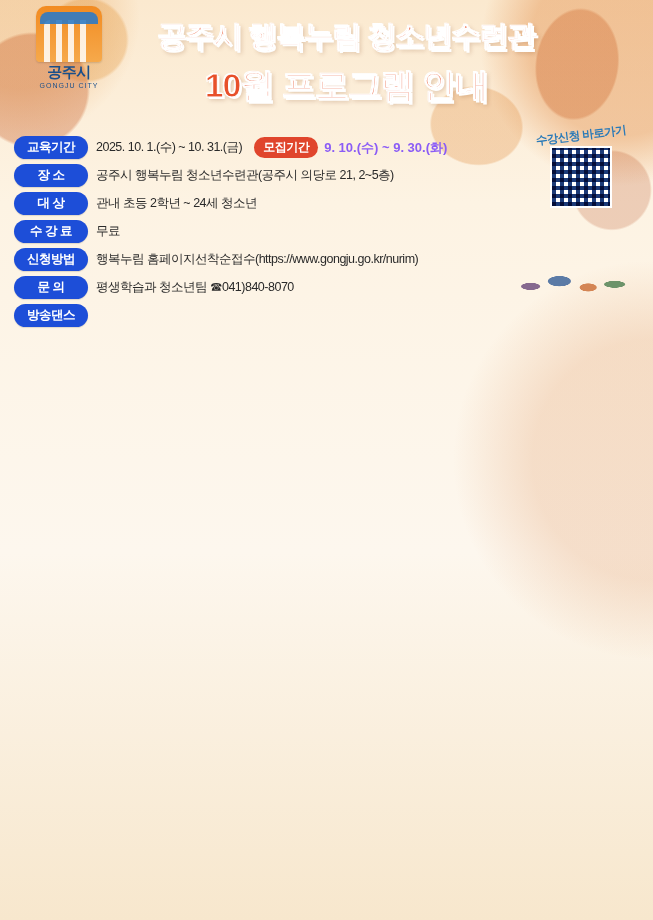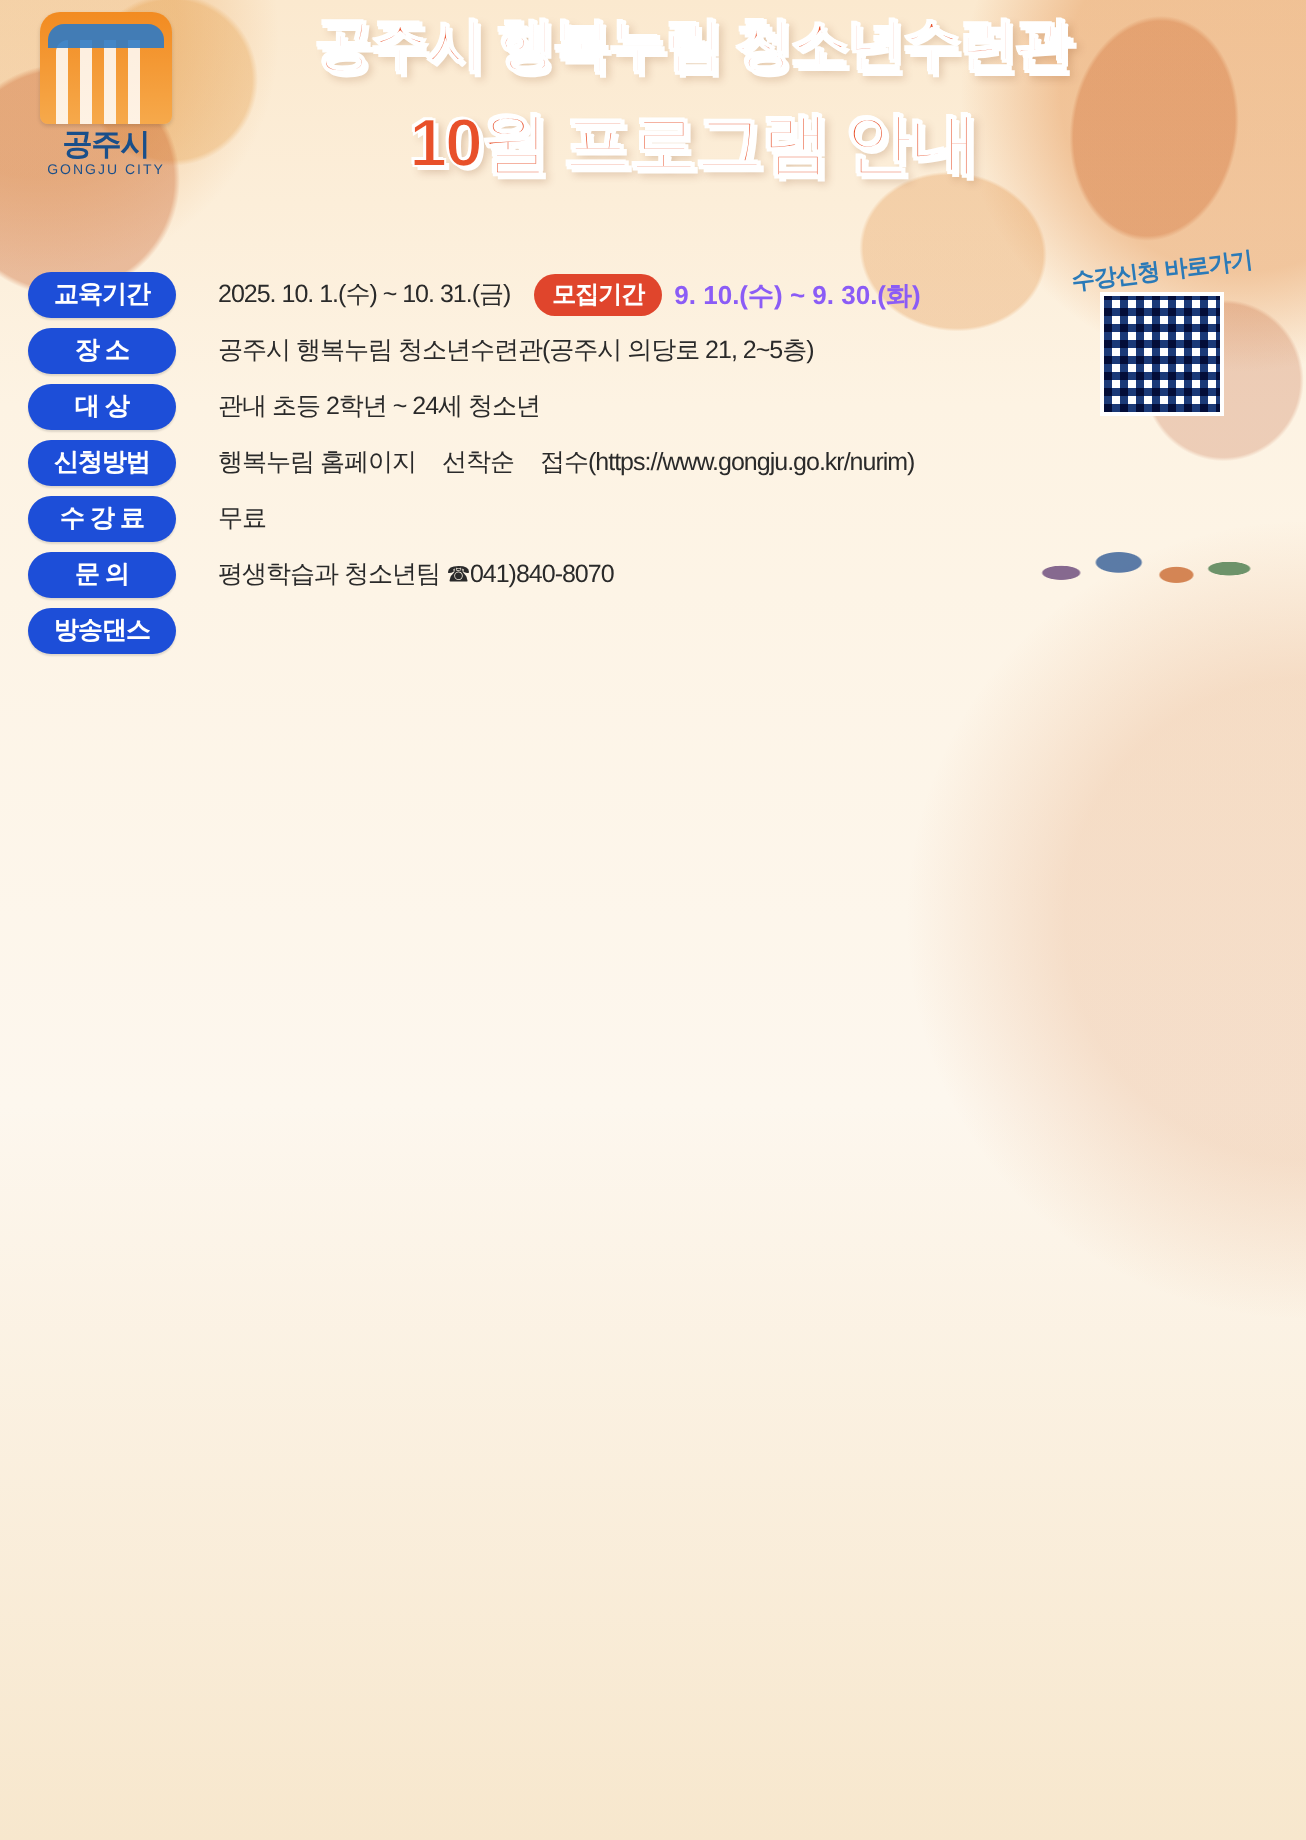--- a/index.html
+++ b/index.html
@@ -31,21 +31,21 @@
   .tree-left {
     position:absolute; left:-40px; top:-10px; width:180px; height:250px;
     background:
       radial-gradient(circle at 40% 40%, rgba(198,88,32,.35) 0 55px, rgba(0,0,0,0) 58px),
       radial-gradient(circle at 70% 20%, rgba(226,146,52,.30) 0 40px, rgba(0,0,0,0) 43px);
   }
 
   
   .header { position:relative; height:128px; }
   .logo {
-    position:absolute; left:14px; top:6px; width:78px; text-align:center;
+    position:absolute; left:30px; top:6px; width:78px; text-align:center;
   }
   .logo-mark {
     width:66px; height:56px; margin:0 auto;
     border-radius:10px 10px 4px 4px;
     background:
       linear-gradient(180deg,#f28b21 0%, #f6a94b 100%);
     position:relative;
     box-shadow:0 1px 2px rgba(0,0,0,.15);
   }
   .logo-mark:before {
@@ -57,21 +57,21 @@
   }
   .logo-mark:after {
     content:""; position:absolute; left:4px; top:6px; right:4px; height:12px;
     background:#2f7ac4; border-radius:8px 8px 0 0; opacity:.9;
   }
   .logo-name {
     font-size:15px; font-weight:bold; color:#1a4f8a; margin-top:1px; letter-spacing:-0.5px;
   }
   .logo-sub { font-size:7px; color:#1a4f8a; letter-spacing:1px; }
 
-  .title-wrap { padding-top:3px; text-align:center; margin-left:40px; }
+  .title-wrap { padding-top:17px; text-align:center; margin-left:40px; }
   .title1 {
     font-size:29px; font-weight:bold; color:#e8502a;
     -webkit-text-stroke:1px #ffffff;
     text-shadow:2px 2px 0 #ffffff, -1px -1px 0 #fff, 3px 3px 4px rgba(120,50,10,.25);
     letter-spacing:-1px;
   }
   .title2 {
     font-size:34px; font-weight:bold; color:#e8502a; margin-top:6px;
     -webkit-text-stroke:1px #ffffff;
     text-shadow:2px 2px 0 #ffffff, -1px -1px 0 #fff, 3px 3px 4px rgba(120,50,10,.25);
@@ -83,21 +83,21 @@
     position:relative; margin:4px 14px 0 14px; padding:4px 0 6px 0;
   }
   .info-row { display:flex; align-items:center; margin-bottom:5px; }
   .pill {
     min-width:74px; text-align:center;
     background:#1d4ed8; color:#fff; font-size:12.5px; font-weight:bold;
     border-radius:13px; padding:3px 8px; margin-right:8px;
     letter-spacing:-0.5px;
     box-shadow:0 1px 1px rgba(0,0,0,.12);
   }
-  .info-text { font-size:12.5px; color:#2a2a2a; letter-spacing:-0.5px;margin-left:13px; }
+  .info-text { font-size:12.5px; color:#2a2a2a; letter-spacing:-0.5px; }
   .inline-pill {
     display:inline-block; background:#e0452c; color:#fff; font-size:12px; font-weight:bold;
     border-radius:12px; padding:2px 9px; margin:0 6px 0 12px; letter-spacing:-0.5px;
   }
   .red-strong { color:#8b5cf6; font-weight:bold; font-size:13px; }
 
   
   .qr-box { position:absolute; right:6px; top:-4px; width:104px; text-align:center; }
   .qr-label {
     font-size:11.5px; font-weight:bold; color:#2a7ab8;
@@ -175,29 +175,29 @@
     <span class="pill">장    소</span>
     <span class="info-text">공주시 행복누림 청소년수련관(공주시 의당로 21, 2~5층)</span>
   </div>
 
   <div class="info-row">
     <span class="pill">대    상</span>
     <span class="info-text">관내 초등 2학년 ~ 24세 청소년</span>
   </div>
 
   <div class="info-row">
+    <span class="pill">수 강 료</span>
+    <span class="info-text">무료</span>
+  </div>
+
+  <div class="info-row">
     <span class="pill">신청방법</span>
     <span class="info-text">행복누림 홈페이지 </span>
     <span class="info-text hl">선착순</span>
     <span class="info-text"> 접수(https://www.gongju.go.kr/nurim)</span>
-  </div>
-
-  <div class="info-row">
-    <span class="pill">수 강 료</span>
-    <span class="info-text">무료</span>
   </div>
 
   <div class="info-row">
     <span class="pill">문    의</span>
     <span class="info-text">평생학습과 청소년팀 ☎041)840-8070</span>
   </div>
 
   <div class="info-row">
     <span class="pill">방송댄스</span>
   </div>

